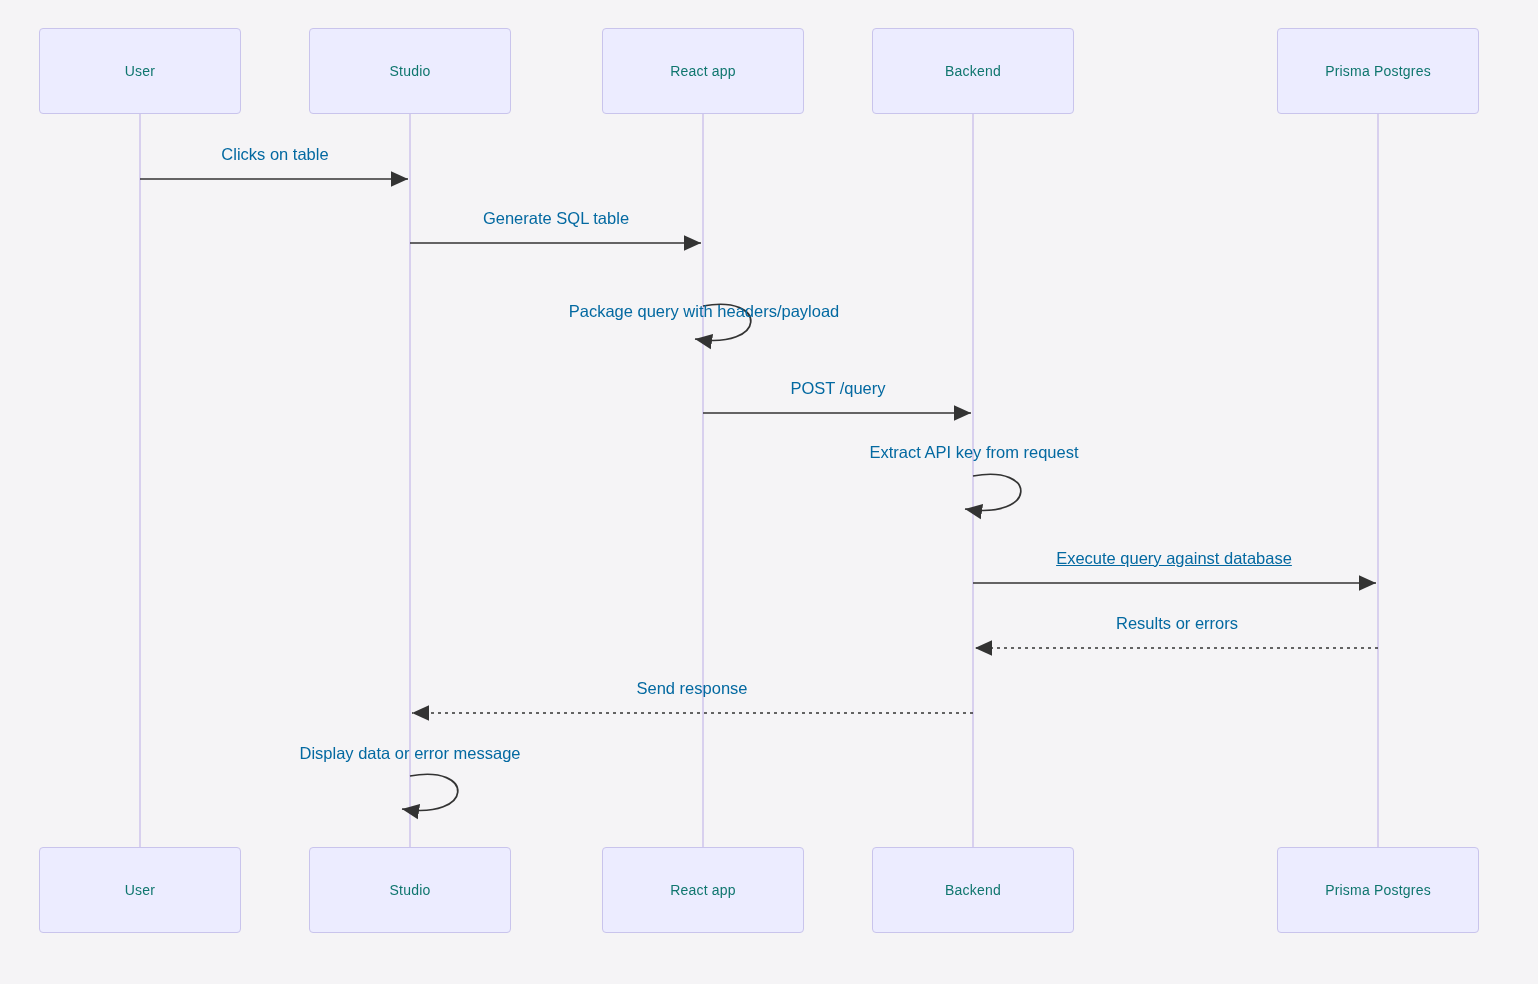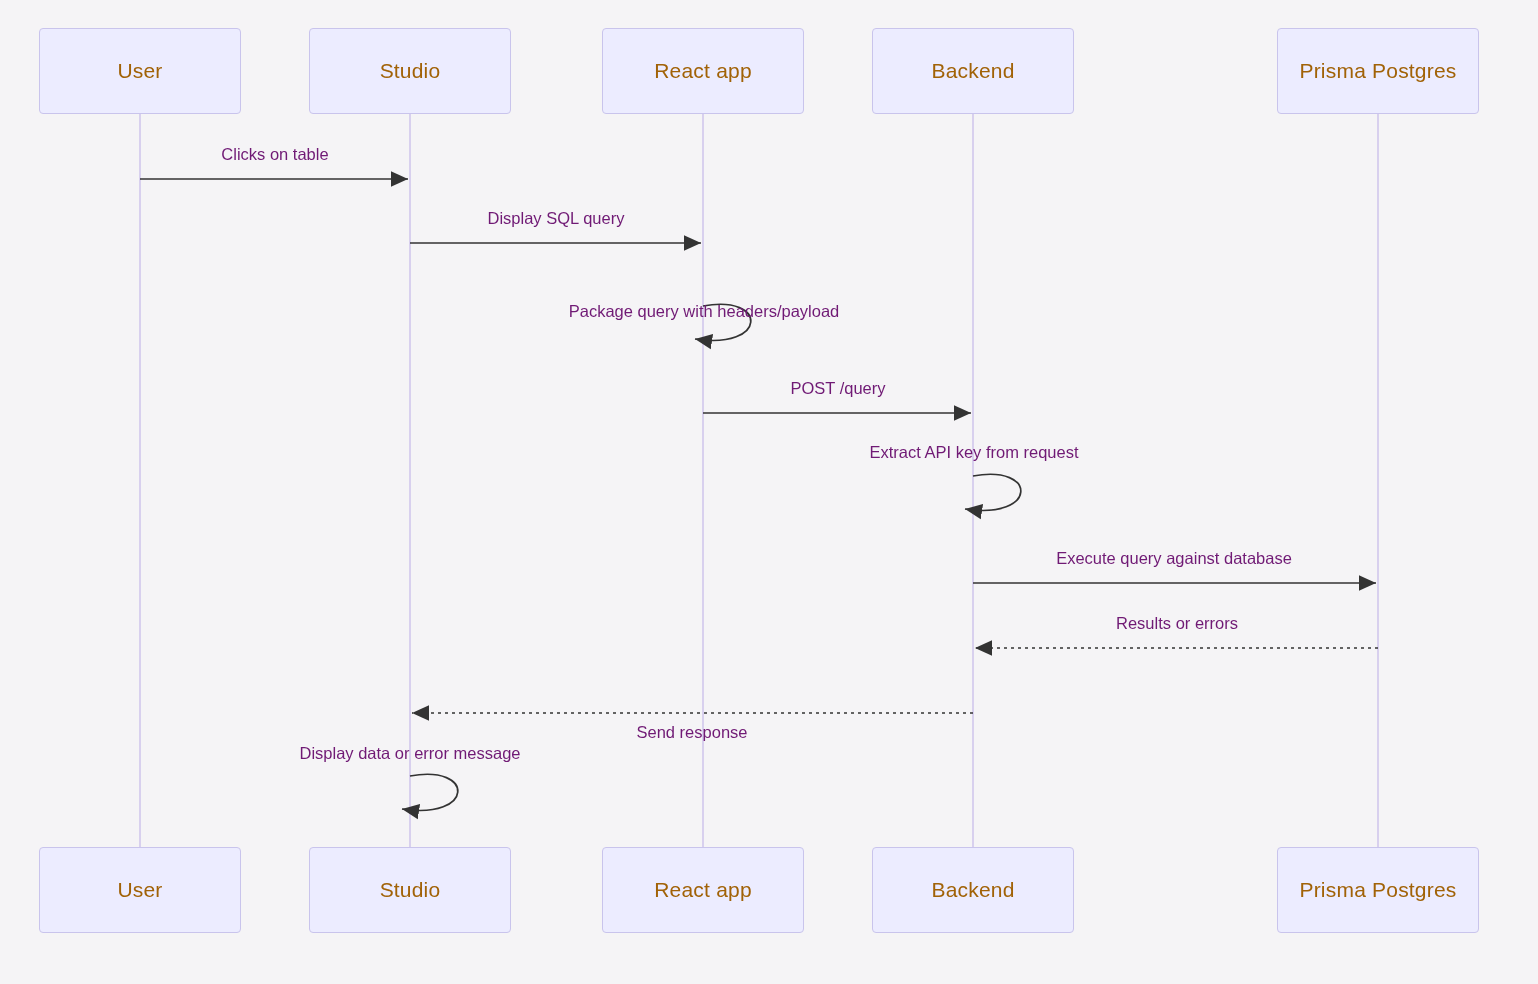--- a/index.html
+++ b/index.html
@@ -25,30 +25,30 @@
   .actor-box {
     position: absolute;
     width: 200px;
     height: 84px;
     background: #ececff;
     border: 1px solid #c9c4ec;
     border-radius: 4px;
     display: flex;
     align-items: center;
     justify-content: center;
-    font-size: 21px;
-    color: #a16207;
+    font-size: 14px;
+    color: #0f766e;
     letter-spacing: 0.2px;
   }
   .msg-label {
     position: absolute;
     transform: translateX(-50%);
     white-space: nowrap;
     font-size: 16.5px;
-    color: #701a75;
+    color: #0369a1;
   }
 </style>
 </head>
 <body>
 
 <div class="diagram">
 
   <svg class="svg-layer" width="1538" height="984" viewBox="0 0 1538 984" xmlns="http://www.w3.org/2000/svg">
     <defs>
       <marker id="ah" viewBox="0 0 12 12" refX="11" refY="6" markerWidth="11" markerHeight="11" orient="auto">
@@ -99,22 +99,22 @@
     <span>React app</span>
   </div>
   <div class="actor-box" style="left:872px; top:847px;">
     <span>Backend</span>
   </div>
   <div class="actor-box" style="left:1277px; top:847px;">
     <span>Prisma Postgres</span>
   </div>
 
   <div class="msg-label" style="left:275px;  top:145px;">Clicks on table</div>
-  <div class="msg-label" style="left:556px;  top:209px;">Display SQL query</div>
+  <div class="msg-label" style="left:556px;  top:209px;">Generate SQL table</div>
   <div class="msg-label" style="left:704px;  top:274px;margin-top:28px;">Package query with headers/payload</div>
   <div class="msg-label" style="left:838px;  top:379px;">POST /query</div>
   <div class="msg-label" style="left:974px;  top:443px;">Extract API key from request</div>
-  <div class="msg-label" style="left:1174px; top:549px;">Execute query against database</div>
+  <div class="msg-label" style="left:1174px; top:549px;text-decoration:underline;">Execute query against database</div>
   <div class="msg-label" style="left:1177px; top:614px;text-align:center;">Results or errors</div>
-  <div class="msg-label" style="left:692px;  top:679px;margin-top:44px;">Send response</div>
+  <div class="msg-label" style="left:692px;  top:679px;">Send response</div>
   <div class="msg-label" style="left:410px;  top:744px;">Display data or error message</div>
 
 </div>
 
 </body></html>

